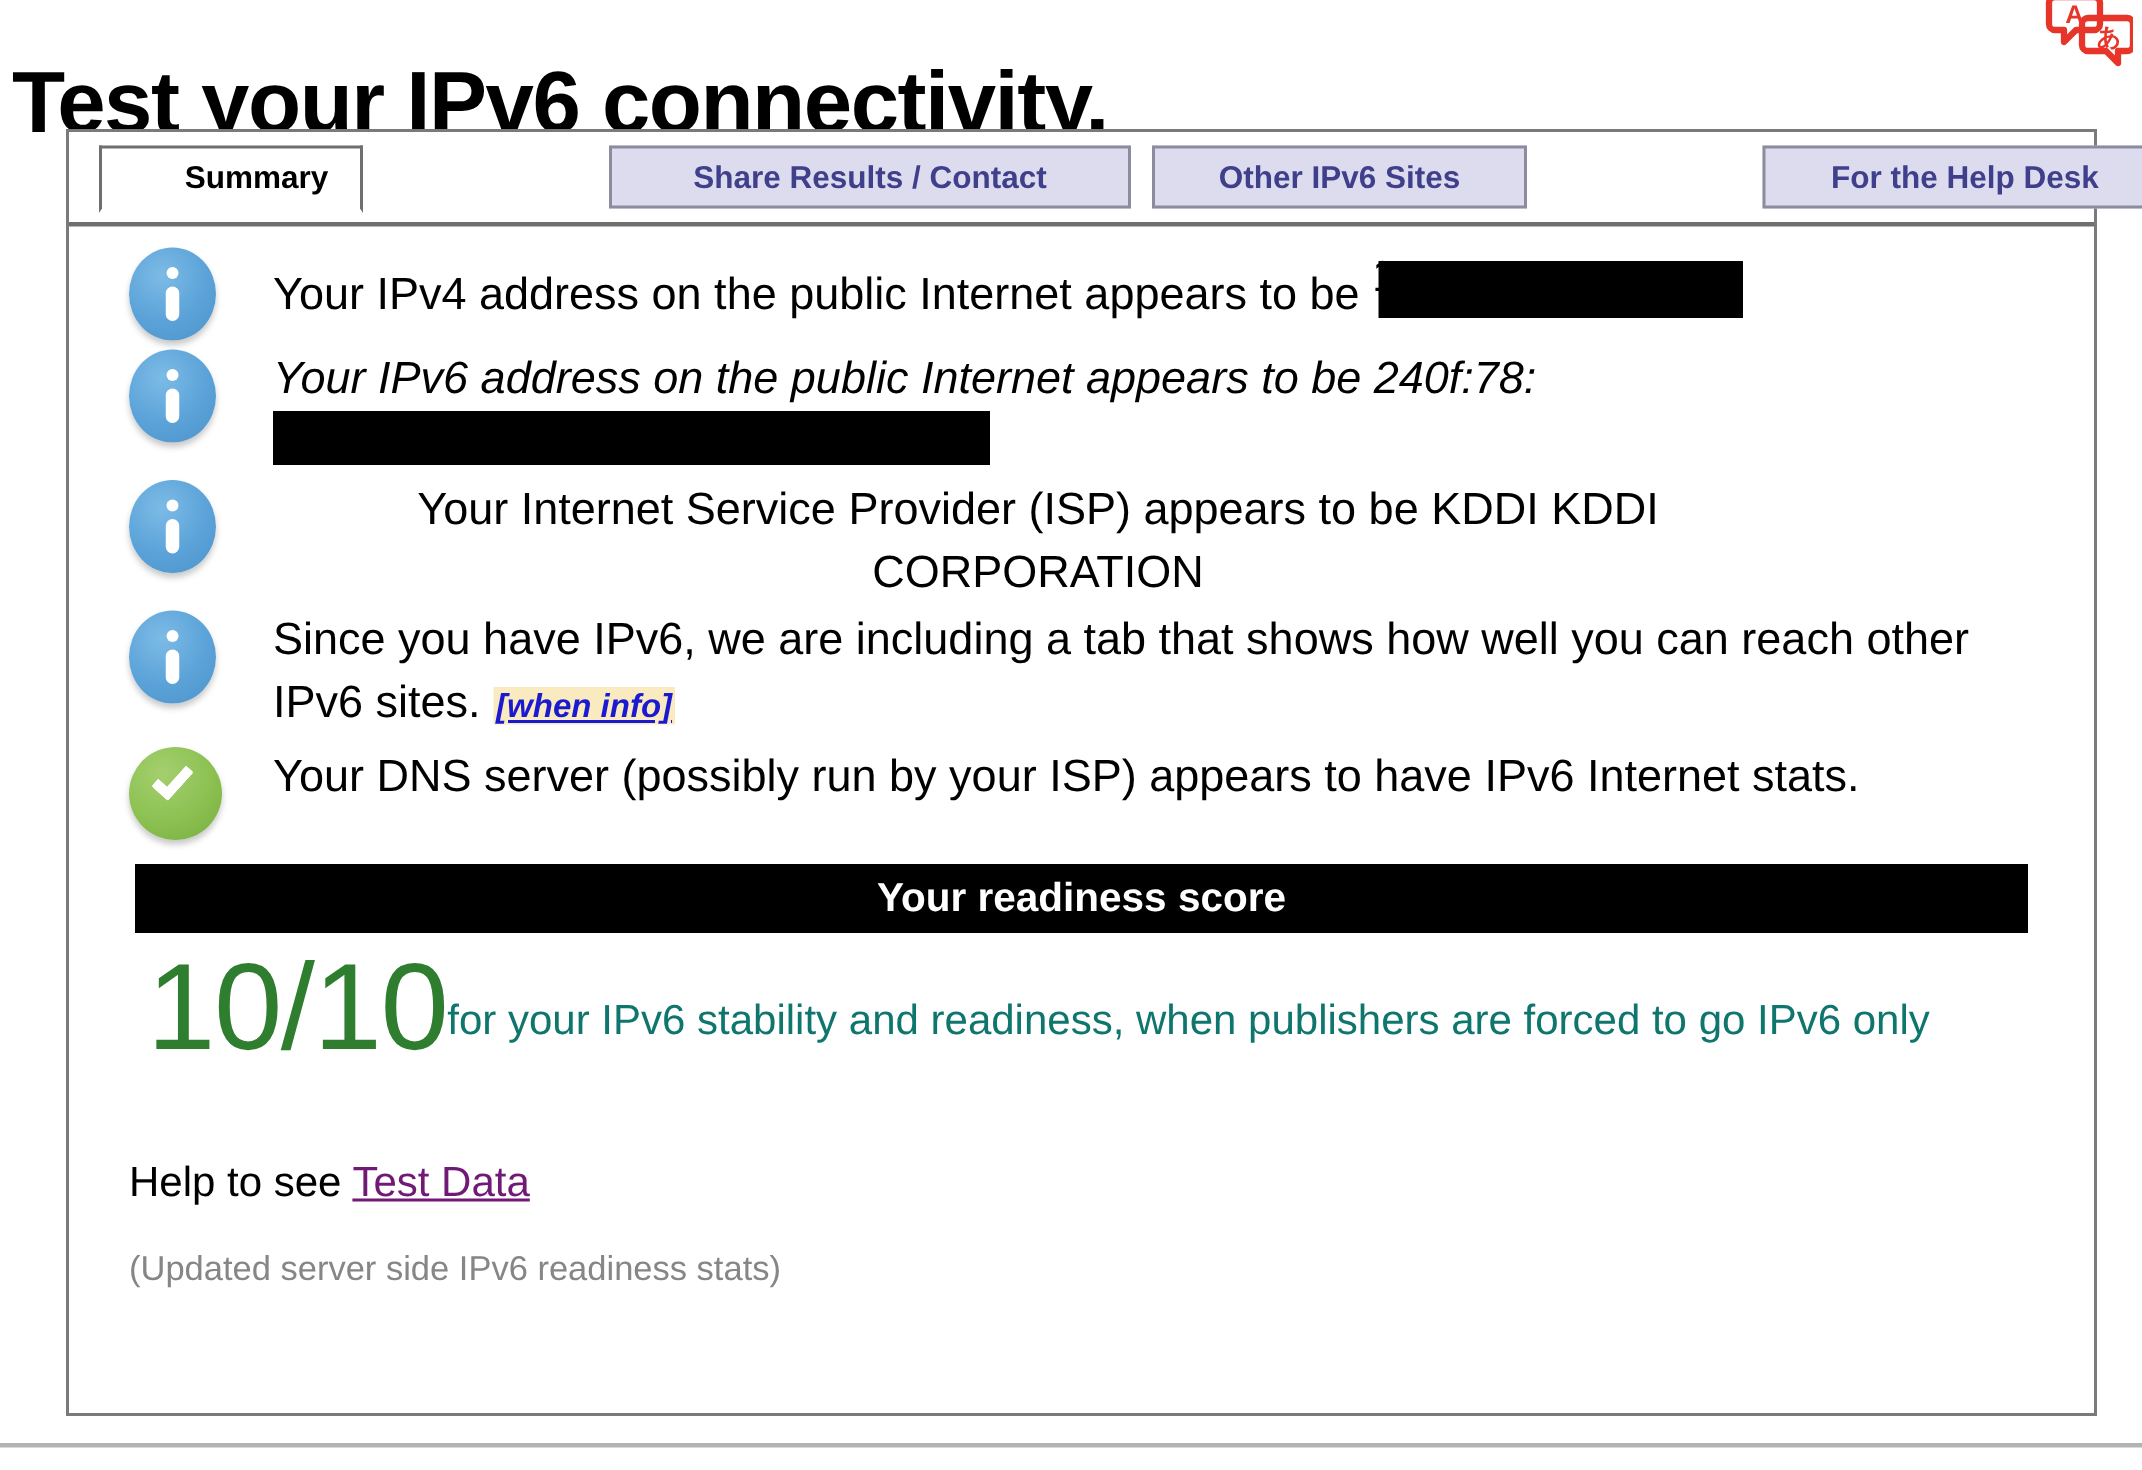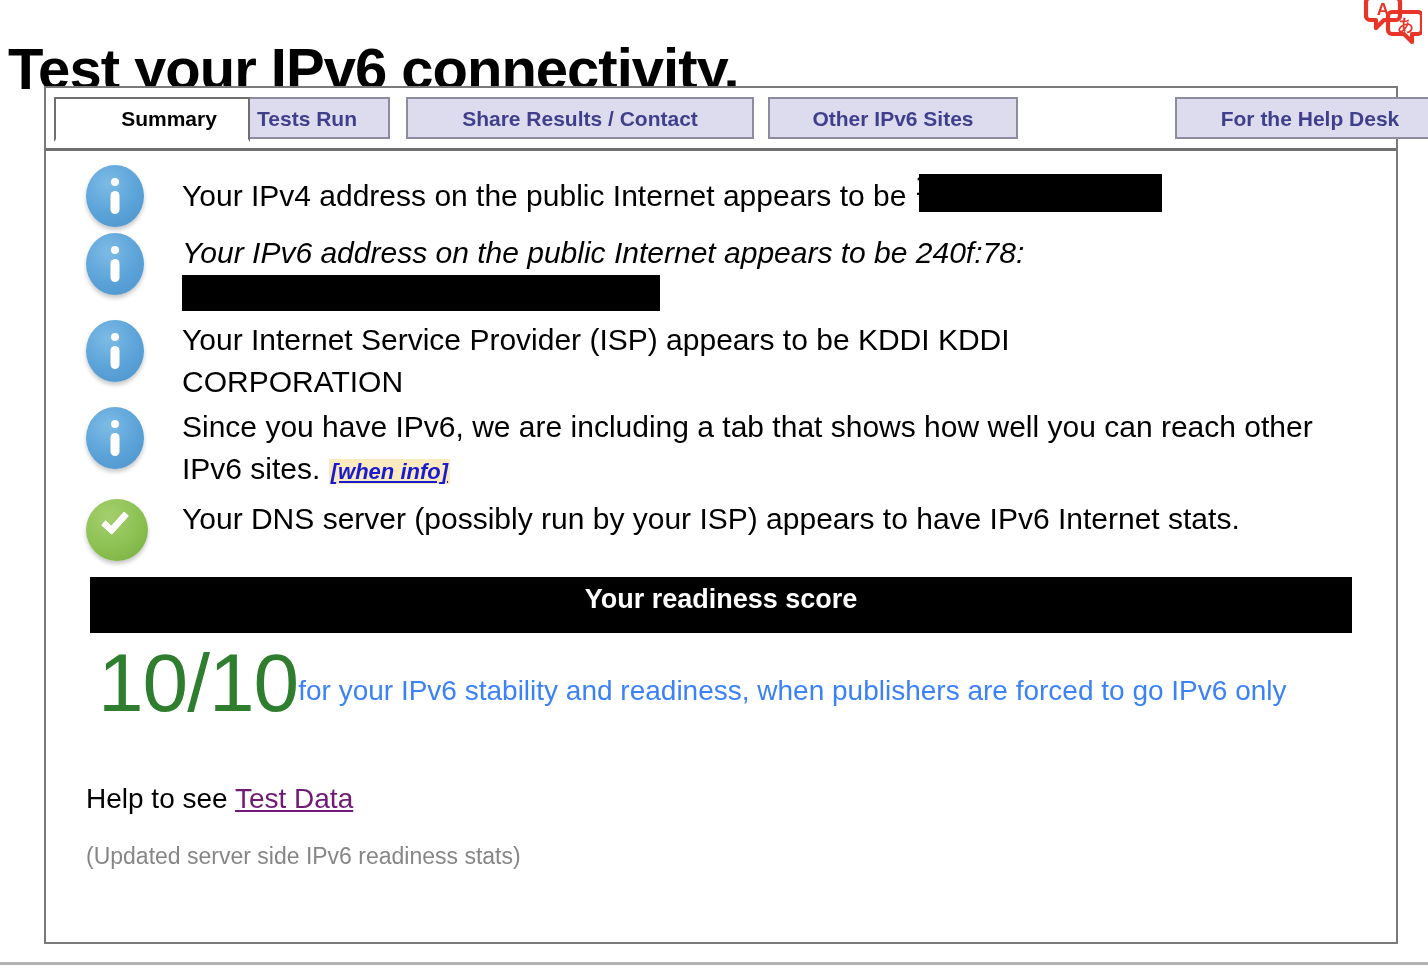--- a/index.html
+++ b/index.html
@@ -67,21 +67,21 @@
     user-select: none;
   }
   .tab.active {
     background: #ffffff;
     color: #000000;
     border-color: #6f6f6f;
     border-bottom: 3px solid #ffffff;
     height: 45px;
     z-index: 3;
   }
-  #tab0 { left: 8px;    width: 196px; padding-left: 34px; }
+  #tab0 { left: 20px;    width: 176px; padding-left: 34px; }
   #tab1 { left: 178px;  width: 166px; }
   #tab2 { left: 360px;  width: 348px; }
   #tab3 { left: 722px;  width: 250px; }
   #tab4 { left: 1129px; width: 270px; }
 
   
   .body {
     position: relative;
     padding: 12px 0 0 0;
     height: 789px;
@@ -177,39 +177,39 @@
 
   
   .score-bar {
     margin: 16px 44px 0 44px;
     background: #000000;
     color: #ffffff;
     font-size: 27px;
     font-weight: bold;
     text-align: center;
     line-height: 44px;
-    height: 56px;
+    height: 46px;
   }
   .score-wrap {
     display: flex;
     align-items: center;
     padding: 4px 0 0 44px;
   }
   .score-big {
     font-size: 82px;
     line-height: 92px;
     color: #2f7d2f;
     letter-spacing: -1px;
     flex: 0 0 auto;
     padding-left: 8px;
   }
   .score-text {
     font-size: 28px;
     line-height: 38px;
-    color: #3b82f6;
+    color: #0f766e;
     padding-top: 16px;
     max-width: 1010px;
   }
 
   
   .click-line {
     font-size: 28px;
     color: #000000;
     padding: 54px 0 0 40px;
   }
@@ -248,21 +248,20 @@
       </g>
       <text x="25" y="25" font-family="'Liberation Sans',sans-serif" font-size="17" font-weight="bold" fill="#e8352a" text-anchor="middle">A</text>
       <text x="48" y="40" font-family="'DejaVu Sans',sans-serif" font-size="16" font-weight="bold" fill="#e8352a" text-anchor="middle">あ</text>
     </svg>
   </div>
 
   <div class="frame">
 
     <div class="tabbar">
       <div class="tab active" id="tab0">Summary</div>
-      <div class="tab" id="tab1">Tests Run</div>
       <div class="tab" id="tab2">Share Results / Contact</div>
       <div class="tab" id="tab3">Other IPv6 Sites</div>
       <div class="tab" id="tab4">For the Help Desk</div>
     </div>
 
     <div class="body">
 
       <div class="row">
         <div class="icon-cell">
           <div class="icon-info">
@@ -276,21 +275,21 @@
       <div class="row" style="margin-top:4px;font-style:italic;">
         <div class="icon-cell">
           <div class="icon-info">
             <span class="dot"></span>
               <span class="stem"></span>
           </div>
         </div>
         <div class="msg" style="max-width:1180px;"><span>Your IPv6 address on the public Internet appears to be 240f:78:</span><span class="redact redact-v6"></span></div>
       </div>
 
-      <div class="row" style="margin-top:2px;">
+      <div class="row" style="margin-top:2px;text-align:center;">
         <div class="icon-cell">
           <div class="icon-info">
             <span class="dot"></span>
               <span class="stem"></span>
           </div>
         </div>
         <div class="msg" style="max-width:1020px;">Your Internet Service Provider (ISP) appears to be KDDI KDDI CORPORATION</div>
       </div>
 
       <div class="row" style="margin-top:2px;">

